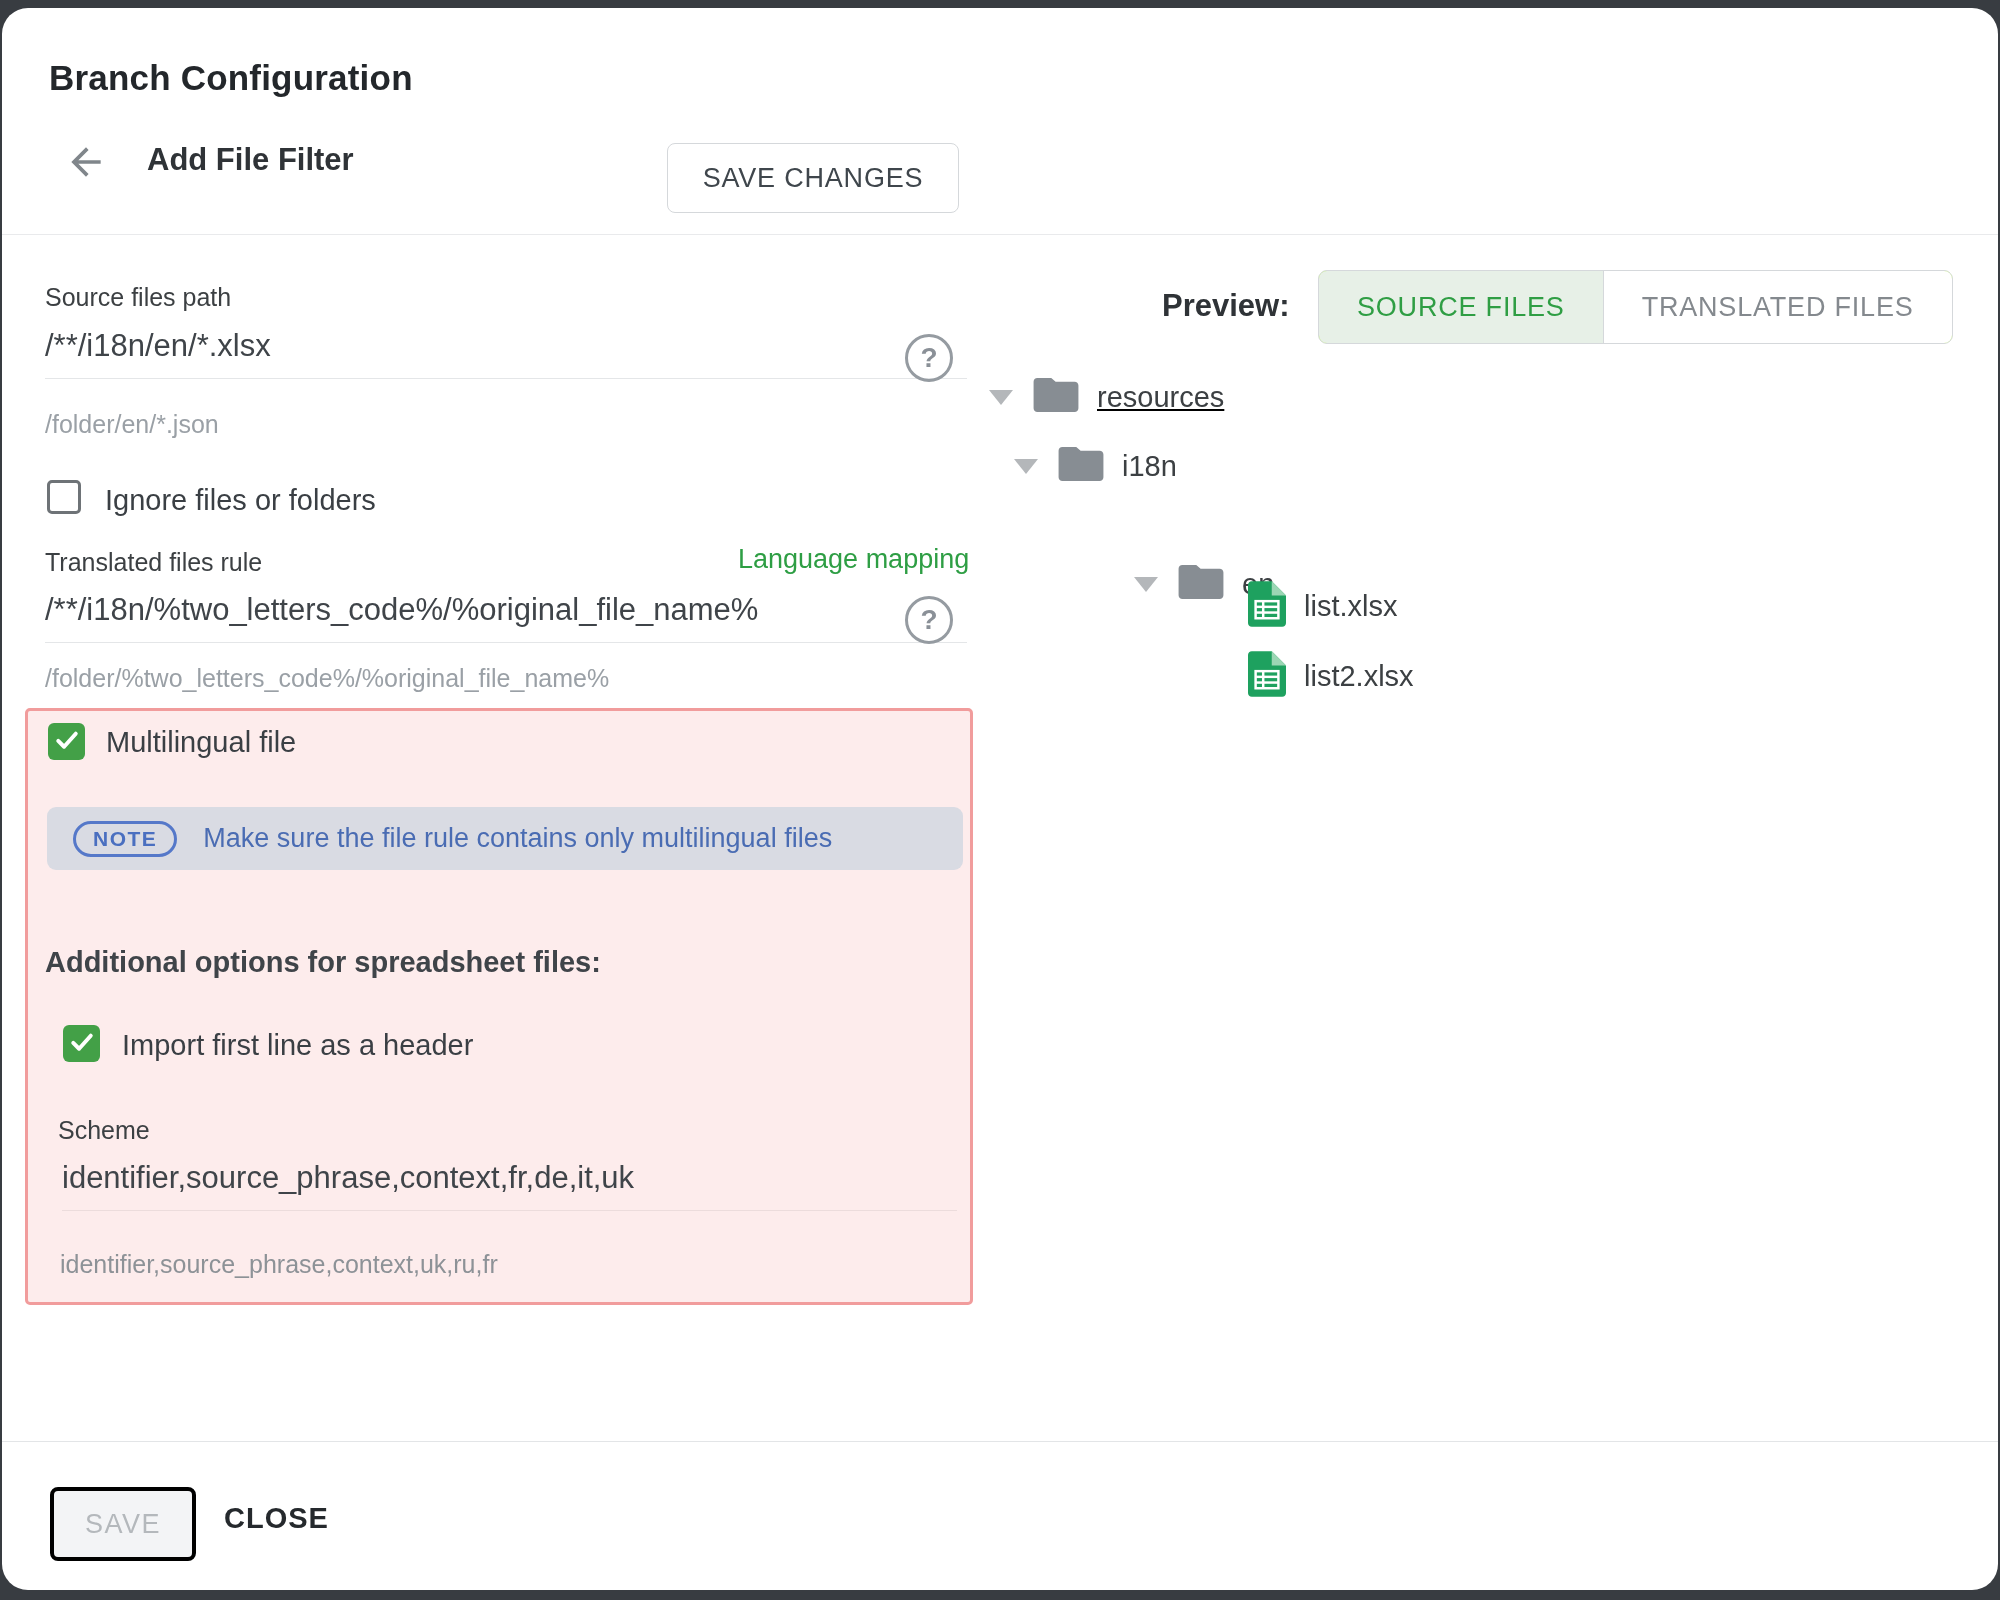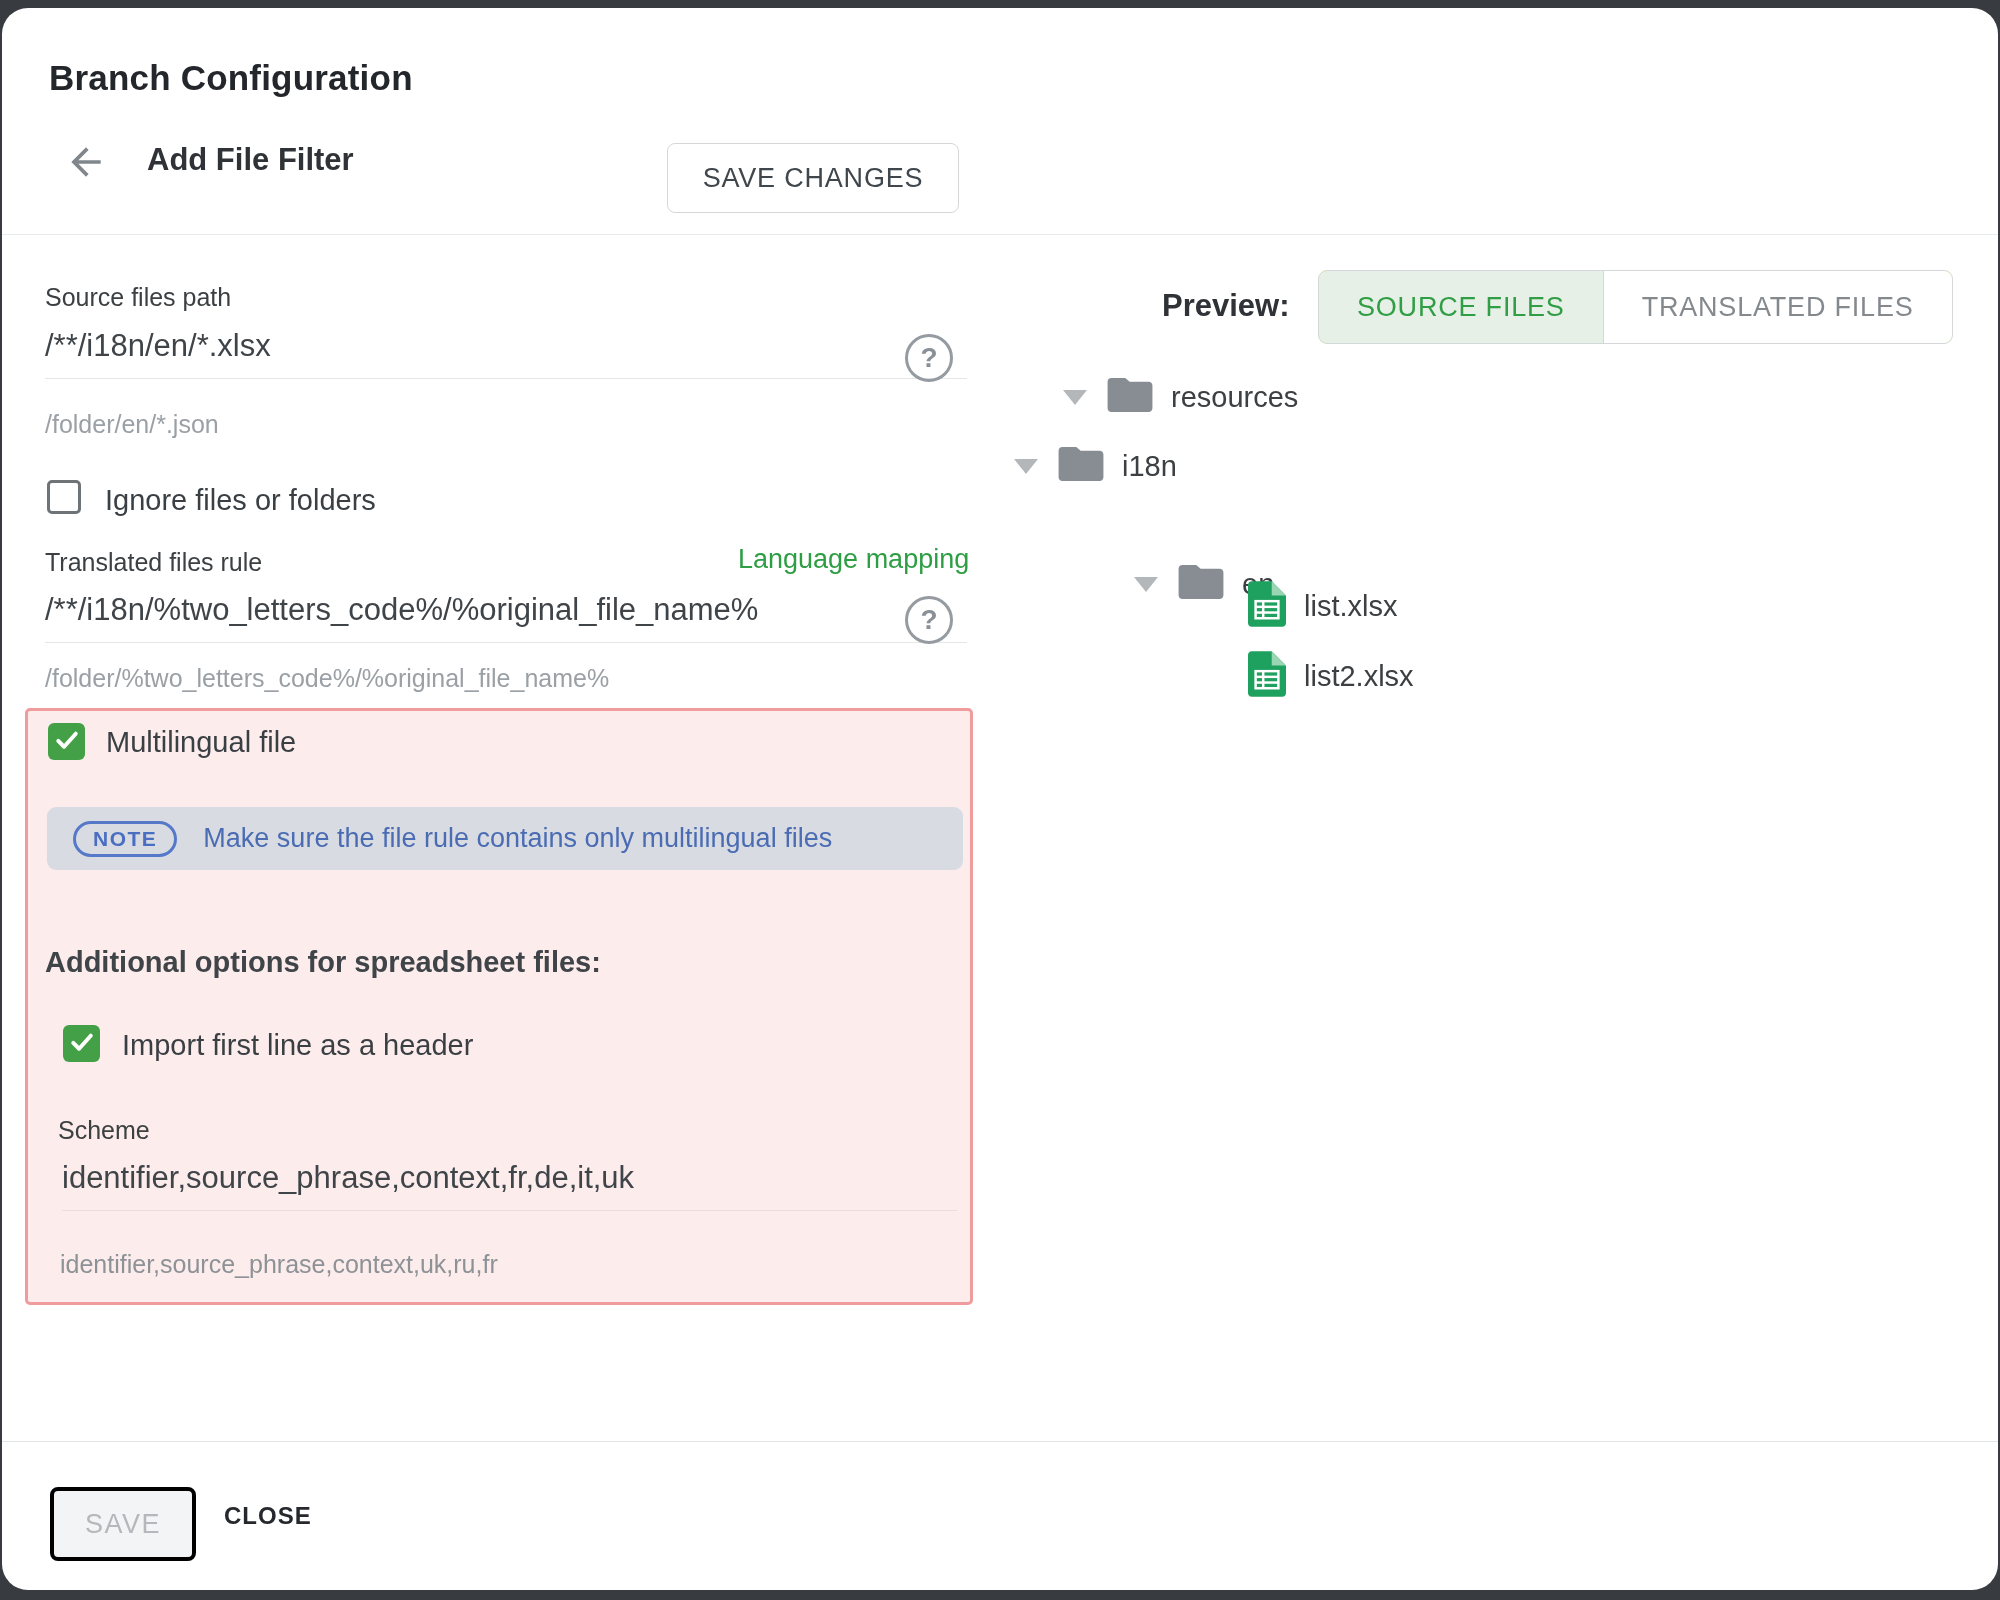--- a/index.html
+++ b/index.html
@@ -93,21 +93,21 @@
   .file-svg{flex:none;}
 
   
   .footer-divider{left:0;right:0;top:1433px;height:1px;background:#e3e5e7;}
   .save-btn{
     left:48px;top:1479px;width:138px;height:66px;
     background:#f3f4f6;border:4px solid #000000;border-radius:8px;
     display:flex;align-items:center;justify-content:center;
     font-size:27px;font-weight:500;color:#b4b8bc;letter-spacing:1.5px;
   }
-  .close-btn{left:222px;top:1494px;font-size:24px;font-weight:700;color:#25292d;letter-spacing:1px;cursor:pointer;}
+  .close-btn{left:222px;top:1494px;font-size:29px;font-weight:700;color:#25292d;letter-spacing:1px;cursor:pointer;}
 </style>
 </head>
 <body>
 
 <div class="card">
 
   <div class="abs page-title">Branch Configuration</div>
 
 
   <div class="abs back-arrow">
@@ -166,21 +166,21 @@
   <input class="abs path-input" style="left: 60px; top: 1152px; width: 895px; border-bottom-color: rgb(236, 220, 220);" value="identifier,source_phrase,context,fr,de,it,uk">
   <div class="abs hint" style="left:58px;top:1242px;color:#8d9297;">identifier,source_phrase,context,uk,ru,fr</div>
 
   <div class="abs preview-label">Preview:</div>
 
   <div class="abs toggle-group">
     <div class="toggle-seg active">SOURCE FILES</div>
     <div class="toggle-seg inactive">TRANSLATED FILES</div>
   </div>
 
-  <div class="abs tree-row" style="left:1061px;top:365px;">
+  <div class="abs tree-row" style="left:987px;top:365px;text-decoration:underline;">
     <div class="tri"></div>
     <span class="folder-svg">
       <svg width="46" height="38" viewBox="0 0 24 20" fill="#878d93">
           <path d="M9.5 1H2.2C1 1 .2 1.9.2 3v14c0 1.1.9 2 2 2h19.6c1.1 0 2-.9 2-2V5c0-1.1-.9-2-2-2h-10l-2.3-2z"></path>
         </svg>
     </span>
     <span class="tree-label">resources</span>
   </div>
 
   <div class="abs tree-row" style="left:1012px;top:434px;">

